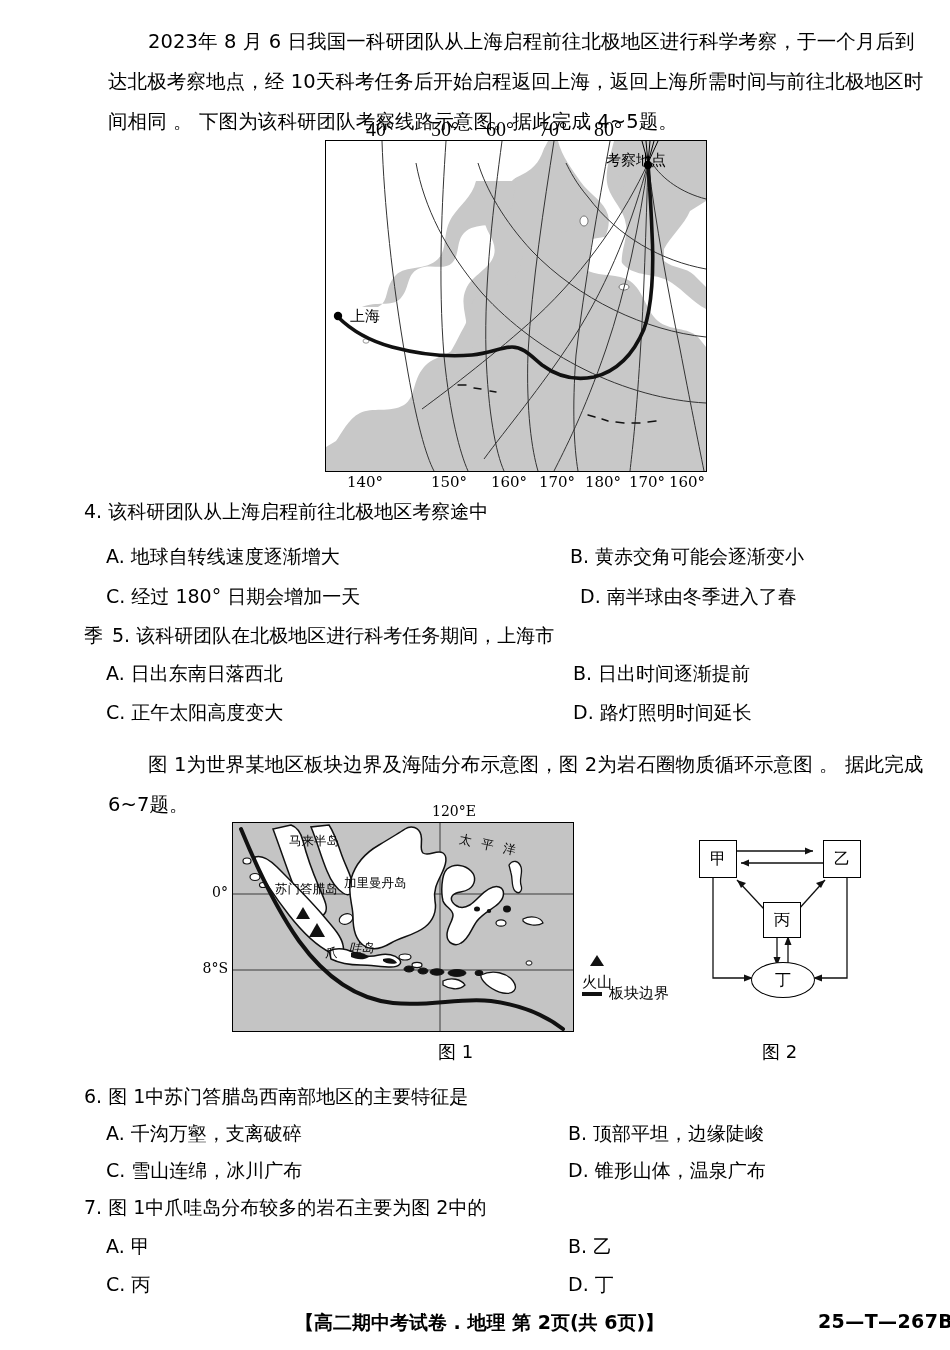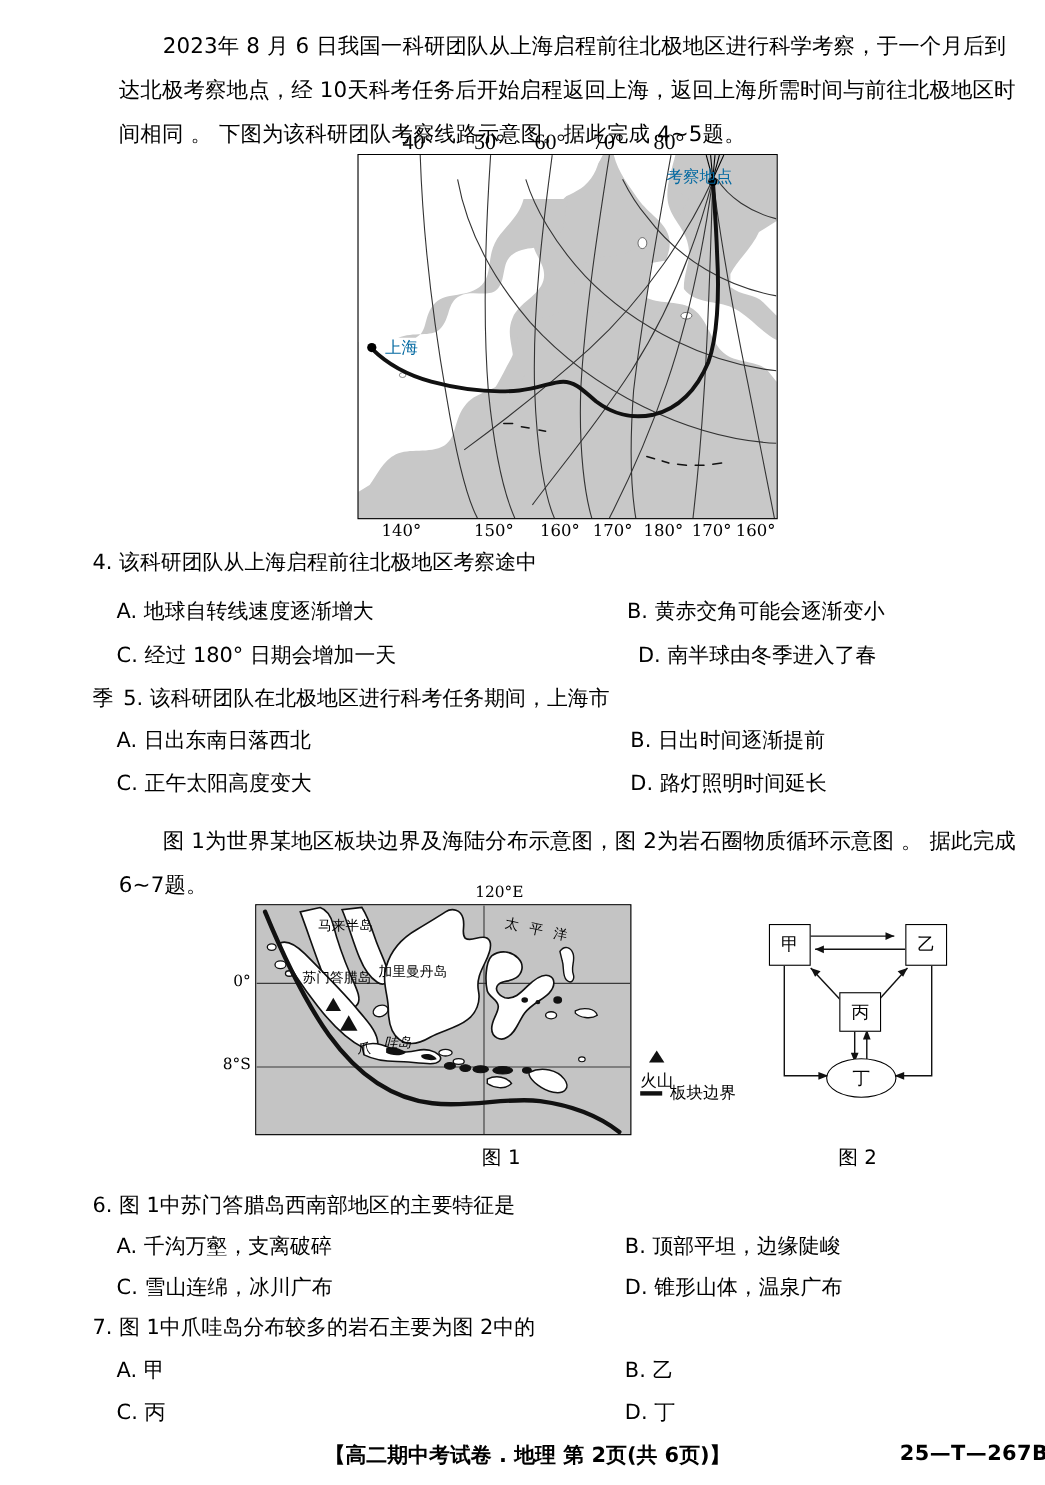--- a/index.html
+++ b/index.html
@@ -74,21 +74,21 @@
     position: absolute;
     top: 333px;
     font-size: 15px;
     font-family: "DejaVu Serif", "Liberation Serif", serif;
     transform: translateX(-50%);
   }
   .map-label {
     position: absolute;
     font-size: 15px;
     font-family: "DejaVu Serif", "Liberation Serif", serif;
-    color: #0369a1;
+    color: #000000;
     white-space: nowrap;
     font-weight: 500;
   }
 
   
   .fig-sea {
     position: absolute;
     left: 192px;
     top: 822px;
     width: 340px;

